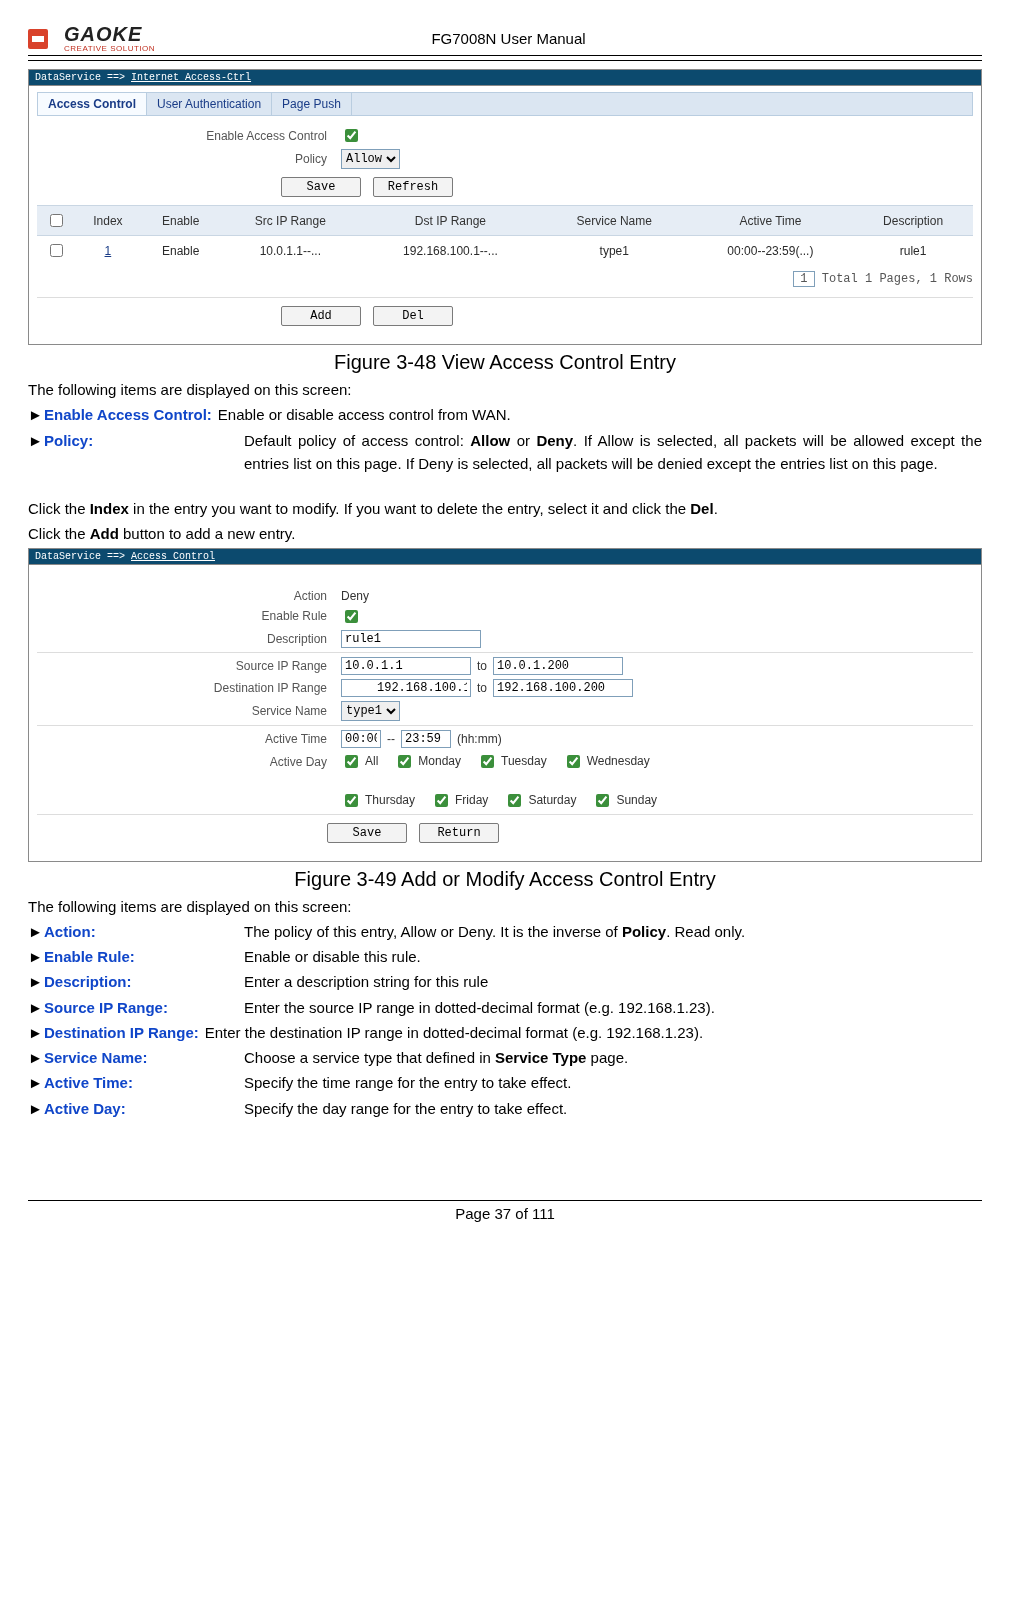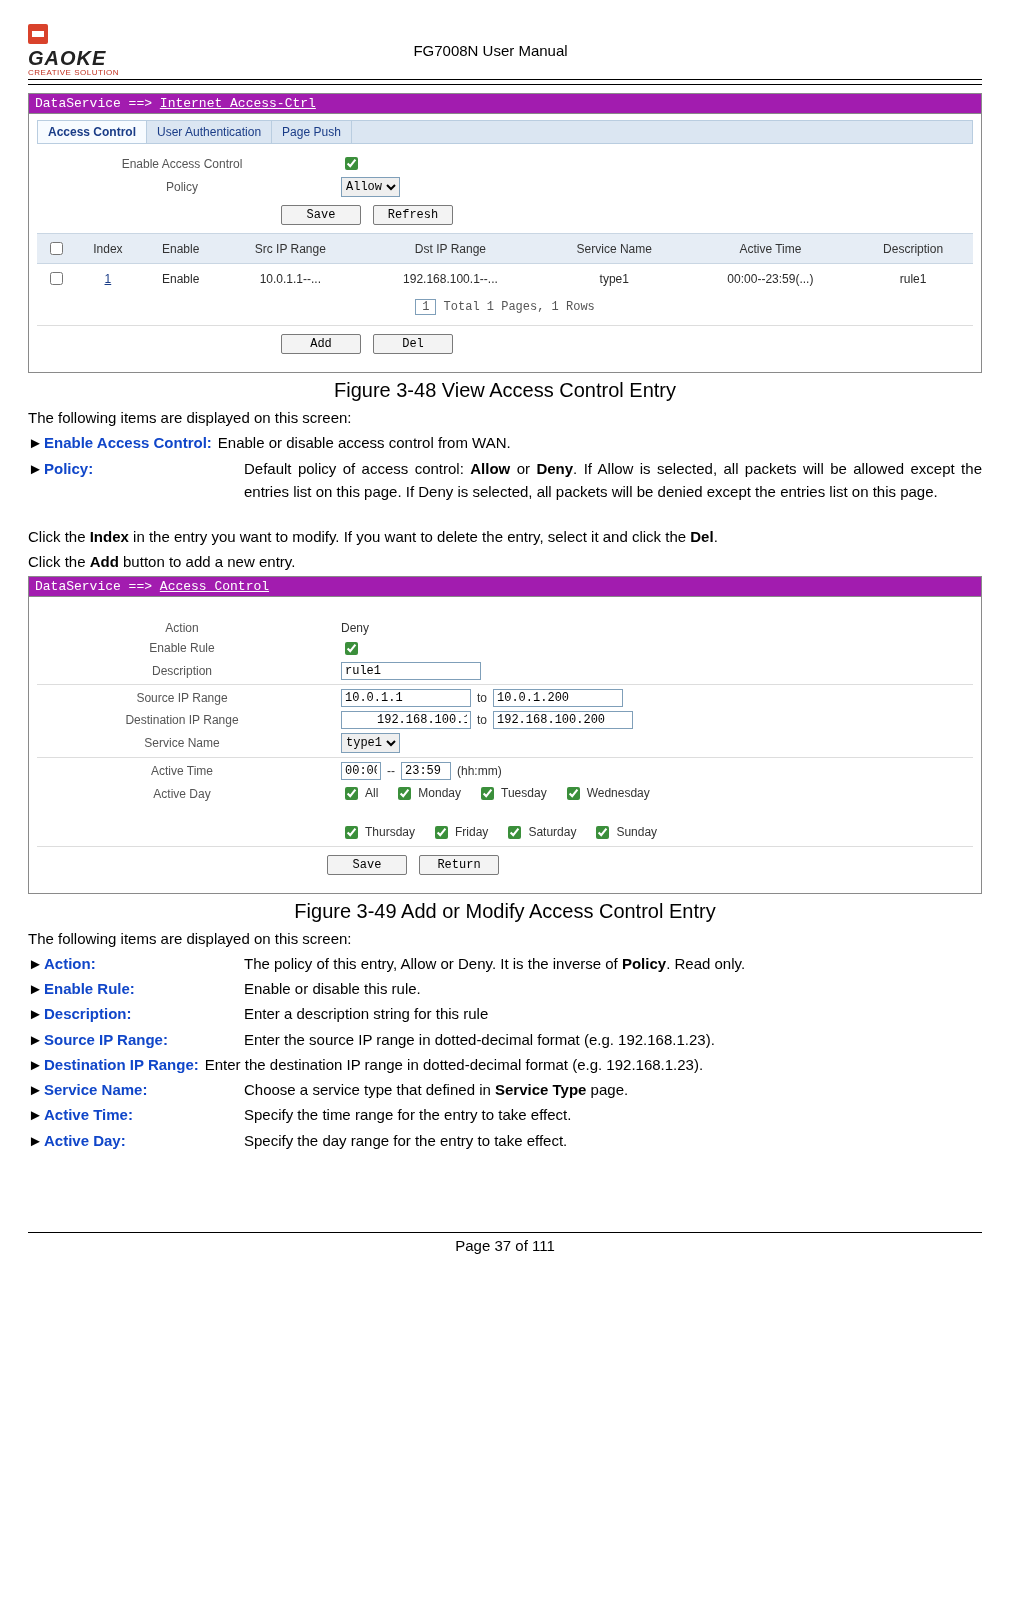--- a/index.html
+++ b/index.html
@@ -14,23 +14,22 @@
   .top-header {
     display: flex;
     align-items: center;
     justify-content: space-between;
     border-bottom: 1px solid #000;
     padding-bottom: 2px;
     margin-bottom: 4px;
   }
   .logo-wrap {
     display: flex;
-    align-items: flex-start;
-    gap: 4px;
-    flex-direction: column;
+    align-items: center;
+    gap: 16px;
   }
   .logo-mark {
     width: 20px;
     height: 20px;
     background: #d9422b;
     border-radius: 2px;
     position: relative;
   }
   .logo-mark::after {
     content: "";
@@ -63,24 +62,24 @@
     margin: 0 0 8px 0;
   }
 
   
   .panel {
     border: 1px solid #8a8a8a;
     background: #fff;
     margin-bottom: 6px;
   }
   .panel-title {
-    background: #a21caf;
+    background: #0c4a6e;
     color: #fff;
     font-family: "Courier New", monospace;
-    font-size: 13px;
+    font-size: 10px;
     padding: 2px 6px;
     border-bottom: 1px solid #888;
   }
   .panel-title u { text-decoration: underline; }
   .panel-body {
     padding: 6px 8px 10px 8px;
   }
   .tab-row {
     display: flex;
     gap: 0;
@@ -101,21 +100,21 @@
   }
   .form-row {
     display: flex;
     align-items: center;
     margin: 4px 0;
     font-size: 12px;
     color: #333;
   }
   .form-label {
     width: 290px;
-    text-align: center;
+    text-align: right;
     padding-right: 14px;
     color: #555;
   }
   .form-ctrl {
     display: flex;
     align-items: center;
     gap: 6px;
   }
   input.txt {
     border: 1px solid #7f9fb9;
@@ -164,21 +163,21 @@
     border-bottom: 1px solid #c9d6e3;
     text-align: center;
   }
   .tbl td {
     padding: 5px 4px;
     text-align: center;
     color: #2a2a2a;
   }
   .tbl td.link { color: #1a3c87; text-decoration: underline; }
   .tbl-pager {
-    text-align: center;
+    text-align: right;
     font-size: 12px;
     color: #555;
     padding: 6px 0;
     font-family: "Courier New", monospace;
   }
   .tbl-pager .pgbox {
     display: inline-block;
     border: 1px solid #7f9fb9;
     padding: 0 6px;
     background: #fff;

